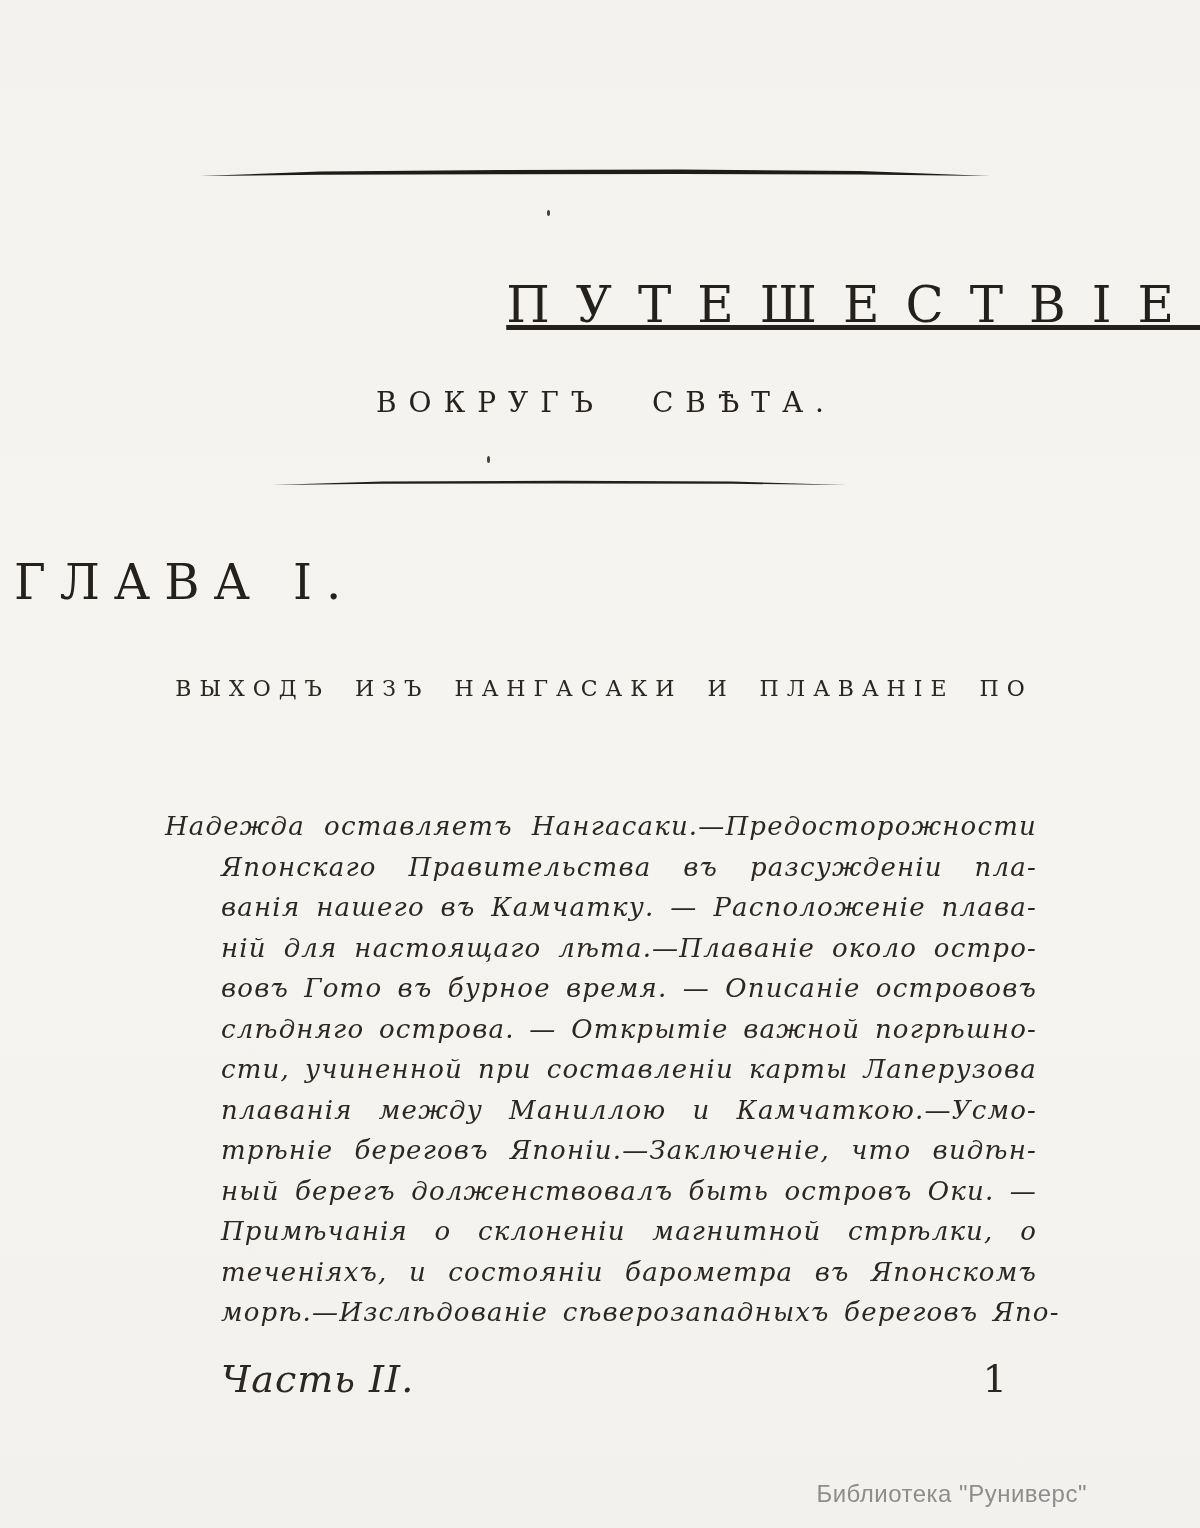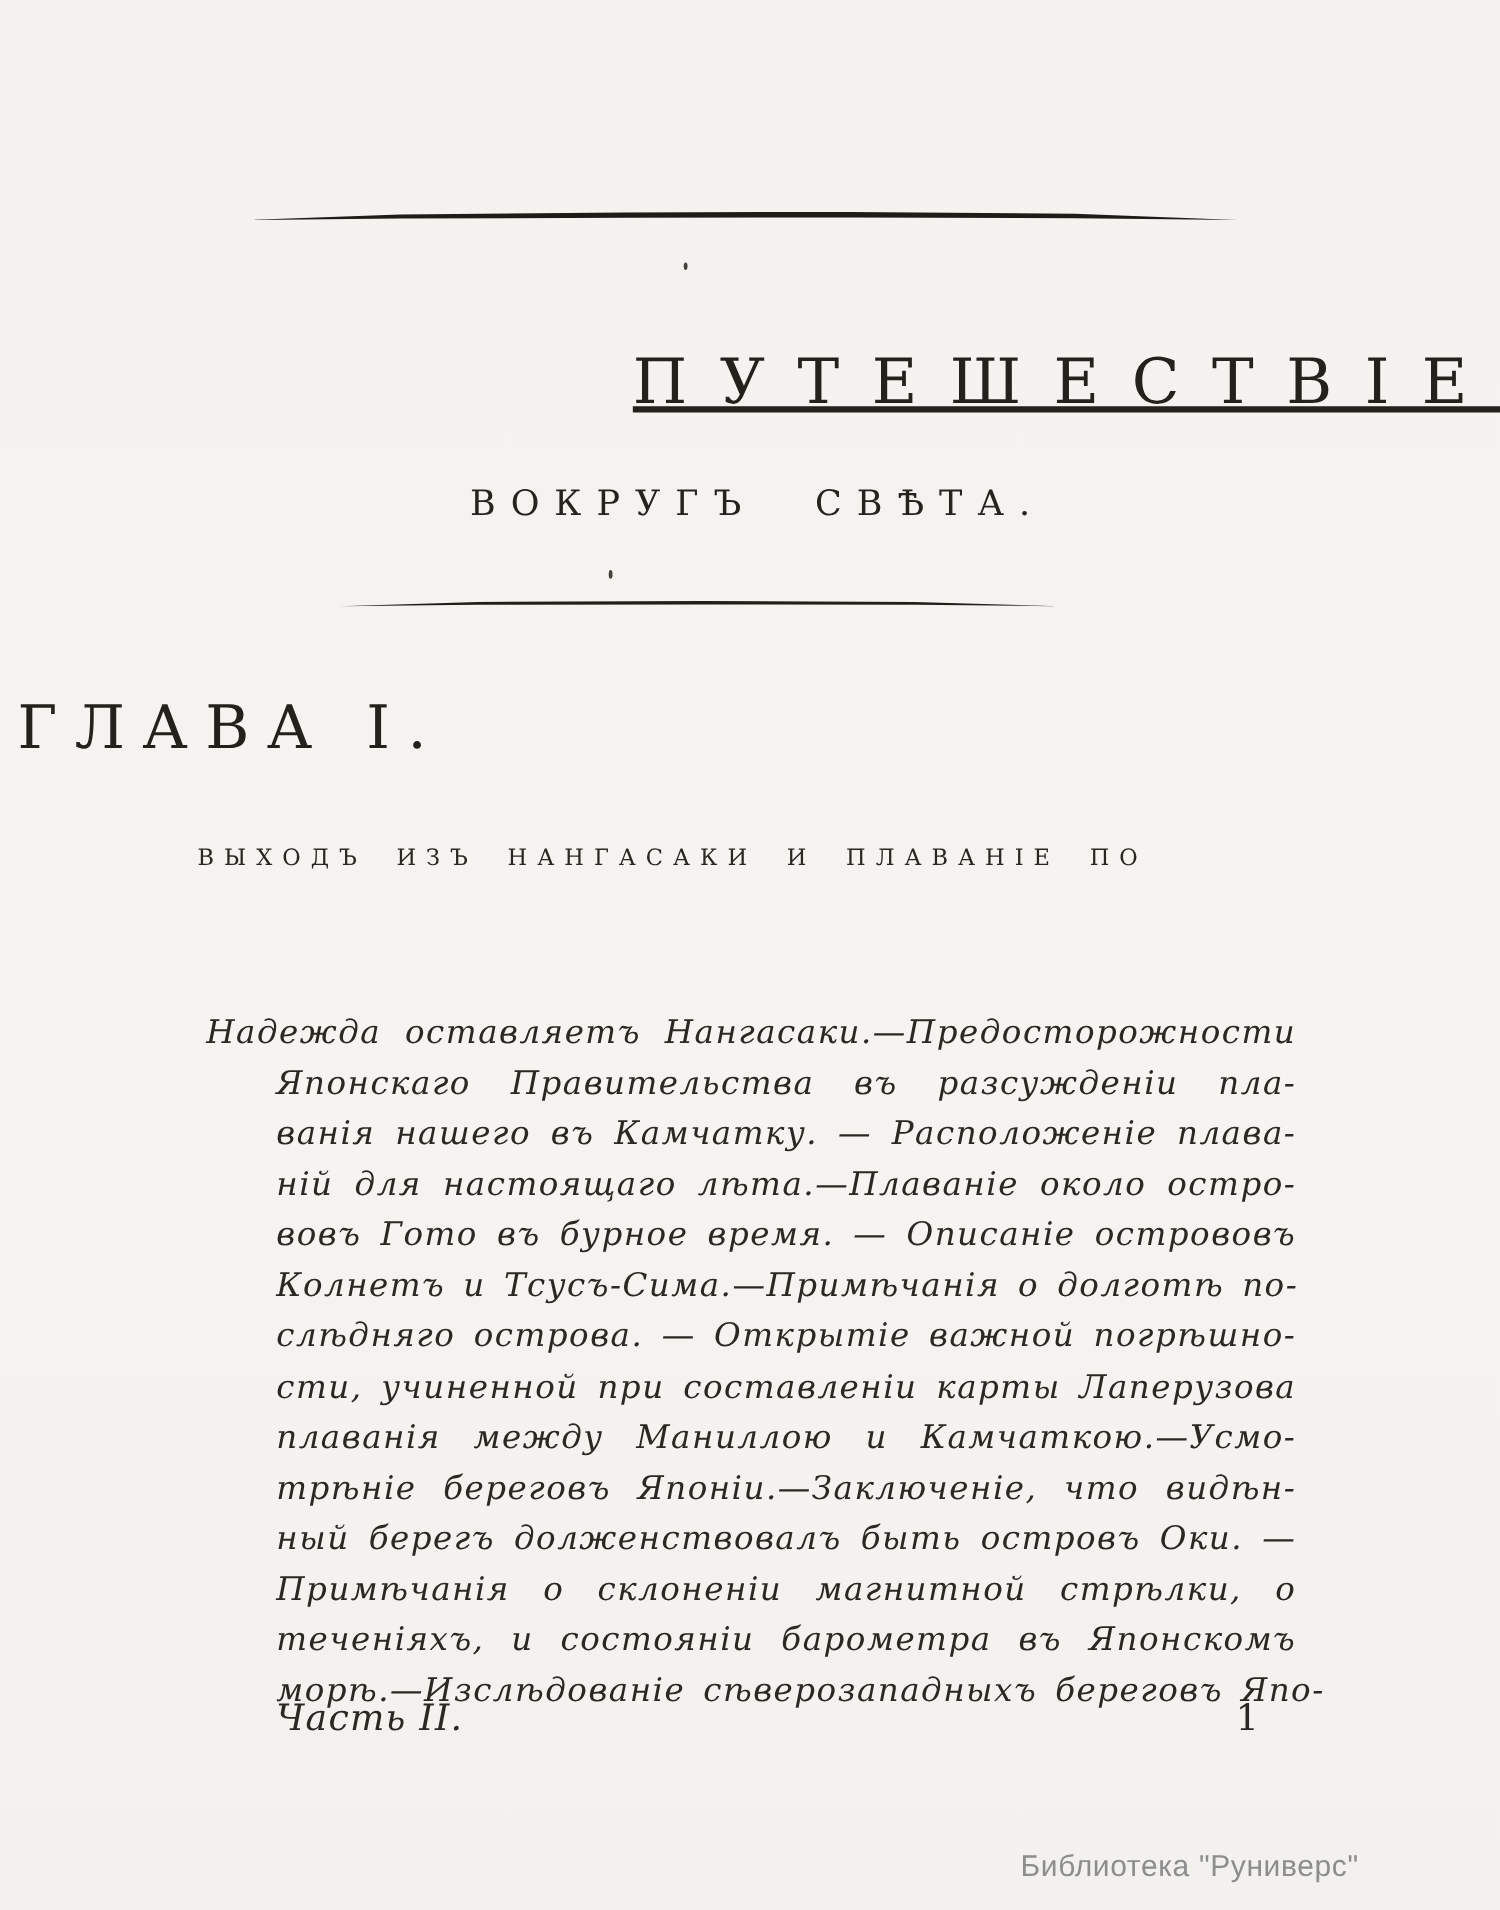--- a/index.html
+++ b/index.html
@@ -53,21 +53,22 @@
     top: 554px; left: 0; width: 100%;
     text-align: left;
     font-size: 48px;
     letter-spacing: 14px;
     text-indent: 14px;
     color: #24201c;
   }
   .section-heading {
     position: absolute;
     left: 150px; width: 900px;
-    font-size: 18px;
+    text-align: center;
+    font-size: 22px;
     letter-spacing: 8px;
     text-indent: 8px;
     word-spacing: 10px;
     color: #2a2621;
   }
   .section-heading.line1 { top: 676px; }
   .section-heading.line2 { top: 731px; }
 
   .summary {
     position: absolute;
@@ -85,21 +86,21 @@
     white-space: nowrap;
   }
   .s-line.indented { padding-left: 56px; }
 
   .footer-line {
     position: absolute;
     top: 1357px; left: 165px; width: 872px;
     display: flex;
     justify-content: space-between;
     align-items: baseline;
-    font-size: 29px;
+    font-size: 38px;
     color: #2b2722;
     text-align: right;
   }
   .part-label { font-style: italic; padding-left: 56px; letter-spacing: 1px; }
   .page-number { padding-right: 30px; }
 
   .watermark {
     position: absolute;
     top: 1480px; right: 113px;
     font-family: "Liberation Sans", sans-serif;
@@ -136,21 +137,20 @@
   <div class="chapter-heading">ГЛАВА I.</div>
 
   <div class="section-heading line1">ВЫХОДЪ ИЗЪ НАНГАСАКИ И ПЛАВАНІЕ ПО</div>
 
   <div class="summary">
     <div class="s-line">Надежда оставляетъ Нангасаки.—Предосторожности</div>
     <div class="s-line indented">Японскаго Правительства въ разсужденіи пла-</div>
     <div class="s-line indented">ванія нашего въ Камчатку. — Расположеніе плава-</div>
     <div class="s-line indented">ній для настоящаго лѣта.—Плаваніе около остро-</div>
     <div class="s-line indented">вовъ Гото въ бурное время. — Описаніе острововъ</div>
-    <div class="s-line indented">Колнетъ и Тсусъ-Сима.—Примѣчанія о долготѣ по-</div>
     <div class="s-line indented">слѣдняго острова. — Открытіе важной погрѣшно-</div>
     <div class="s-line indented">сти, учиненной при составленіи карты Лаперузова</div>
     <div class="s-line indented">плаванія между Маниллою и Камчаткою.—Усмо-</div>
     <div class="s-line indented">трѣніе береговъ Японіи.—Заключеніе, что видѣн-</div>
     <div class="s-line indented">ный берегъ долженствовалъ быть островъ Оки. —</div>
     <div class="s-line indented">Примѣчанія о склоненіи магнитной стрѣлки, о</div>
     <div class="s-line indented">теченіяхъ, и состояніи барометра въ Японскомъ</div>
     <div class="s-line indented">морѣ.—Изслѣдованіе сѣверозападныхъ береговъ Япо-</div>
   </div>
 

